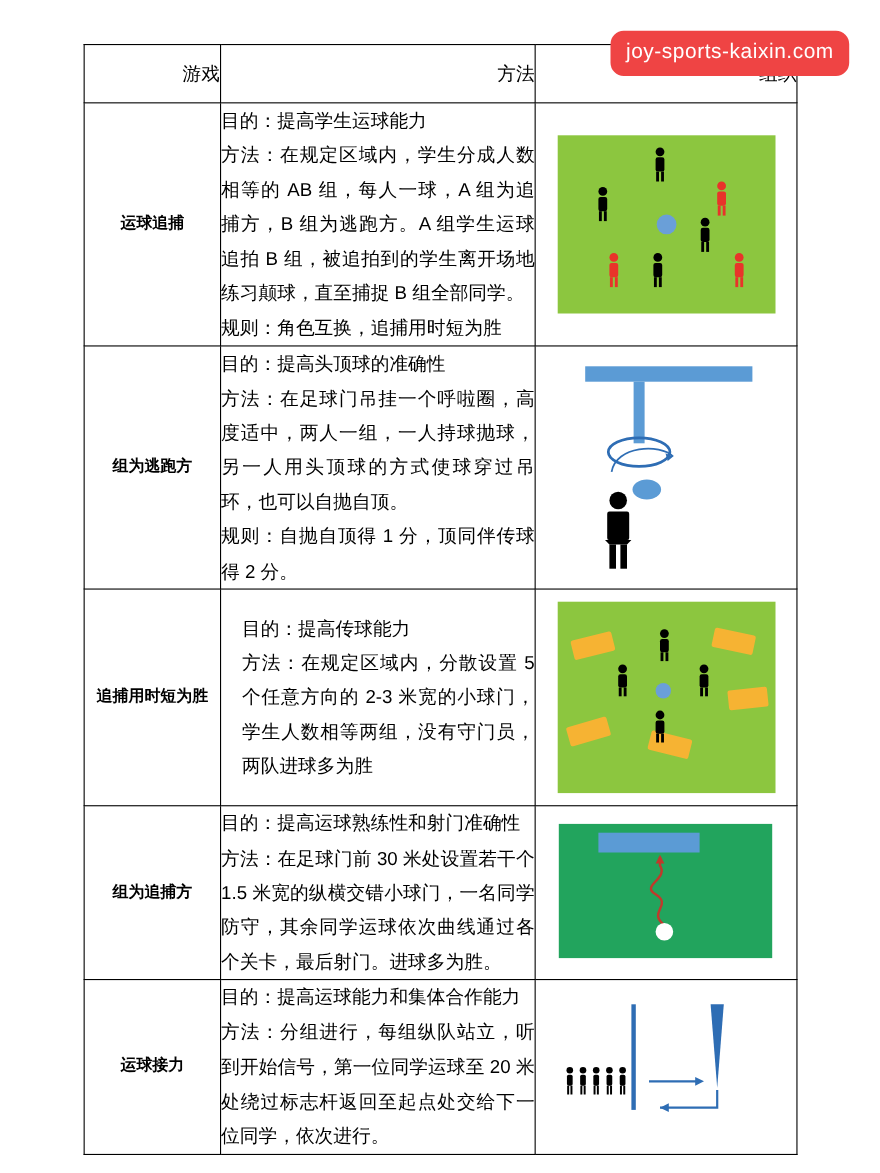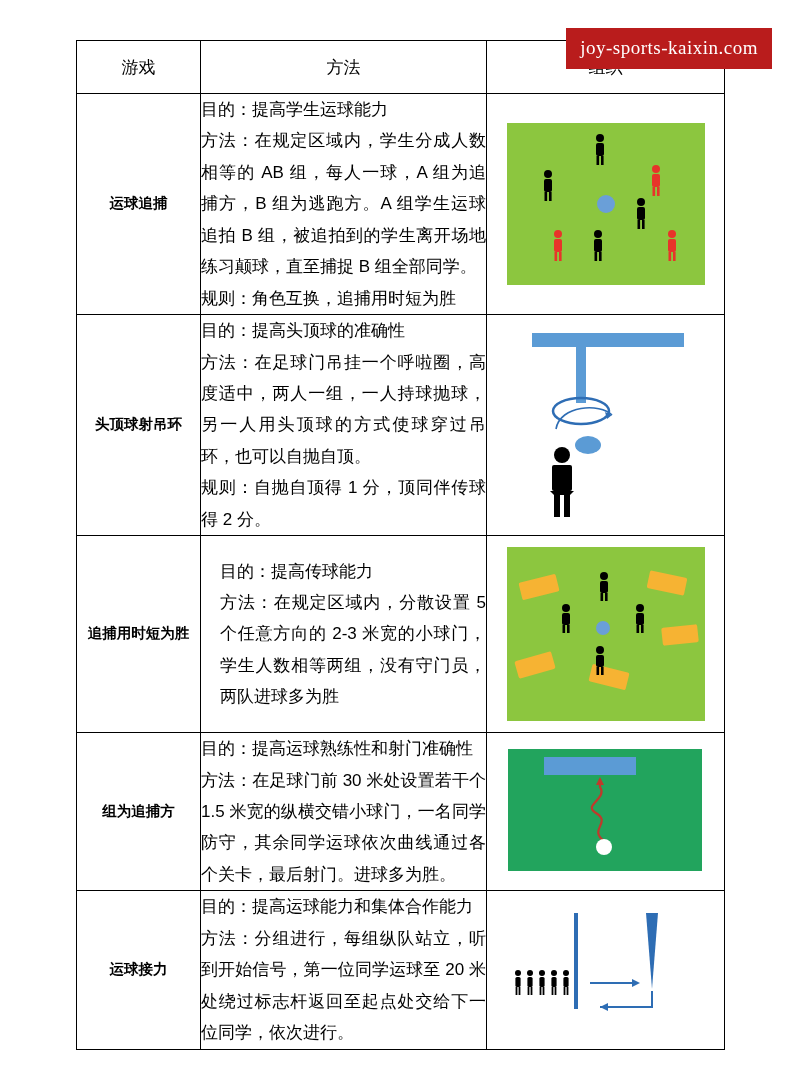--- a/index.html
+++ b/index.html
@@ -22,29 +22,29 @@
     width: 800px;
     height: 1066px;
     background: #fff;
   }
 
   
   .watermark {
     position: absolute;
     right: 28px;
     top: 28px;
-    background: #b91c1c;
+    background: #ef4444;
     color: #ffffff;
     font-size: 19px;
     letter-spacing: 0.5px;
     padding: 9px 14px 10px 14px;
-    border-radius: 0;
+    border-radius: 12px;
     z-index: 50;
     white-space: nowrap;
-    font-family: Liberation Serif, serif;
+    font-family: Liberation Sans, sans-serif;
   }
 
   
   table.main {
     position: absolute;
     left: 76px;
     top: 40px;
     width: 648px;
     border-collapse: collapse;
     table-layout: fixed;
@@ -55,21 +55,21 @@
     padding: 0;
   }
   .col-game { width: 124px; }
   .col-method { width: 286px; }
   .col-org { width: 238px; }
 
   thead th {
     height: 52px;
     font-size: 17px;
     font-weight: normal;
-    text-align: center;
+    text-align: right;
   }
 
   .game-name {
     font-size: 14.5px;
     font-weight: bold;
     text-align: center;
     line-height: 1.5;
     padding: 4px 6px;
   }
 
@@ -180,21 +180,21 @@
                   <rect x="-3.5" y="18" width="2.6" height="9"></rect>
                     <rect x="1" y="18" width="2.6" height="9"></rect>
                 </g>
               </g>
             </svg>
           </div>
         </td>
       </tr>
 
       <tr class="row2">
-        <td class="game-name">头顶球射吊环</td>
+        <td class="game-name">组为逃跑方</td>
         <td class="method-cell" style="white-space: pre-line; margin-left: 42px;">目的：提高头顶球的准确性
 方法：在足球门吊挂一个呼啦圈，高度适中，两人一组，一人持球抛球，另一人用头顶球的方式使球穿过吊环，也可以自抛自顶。
 规则：自抛自顶得 1 分，顶同伴传球得 2 分。</td>
         <td class="org-cell">
           <div class="org-inner">
             <svg width="212" height="200" viewBox="0 0 212 200">
 
               <rect x="32" y="8" width="152" height="14" fill="#5B9BD5"></rect>
 
               <rect x="76" y="22" width="10" height="56" fill="#5B9BD5"></rect>

